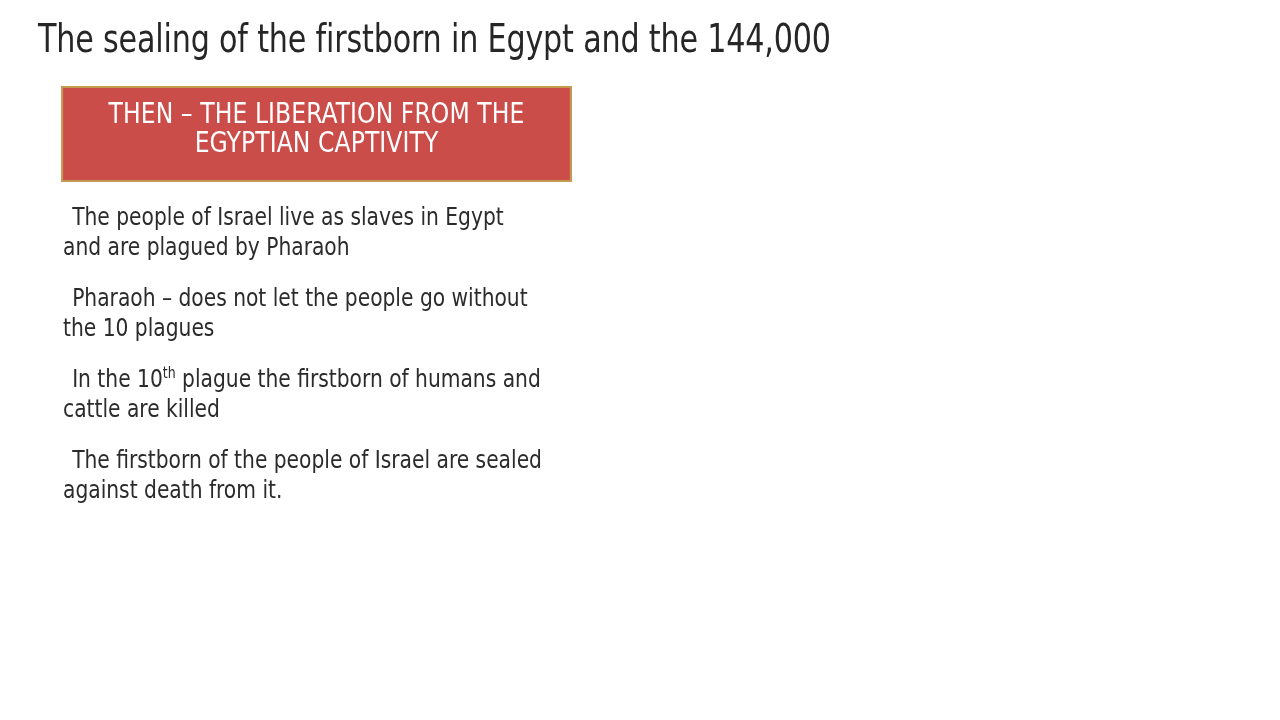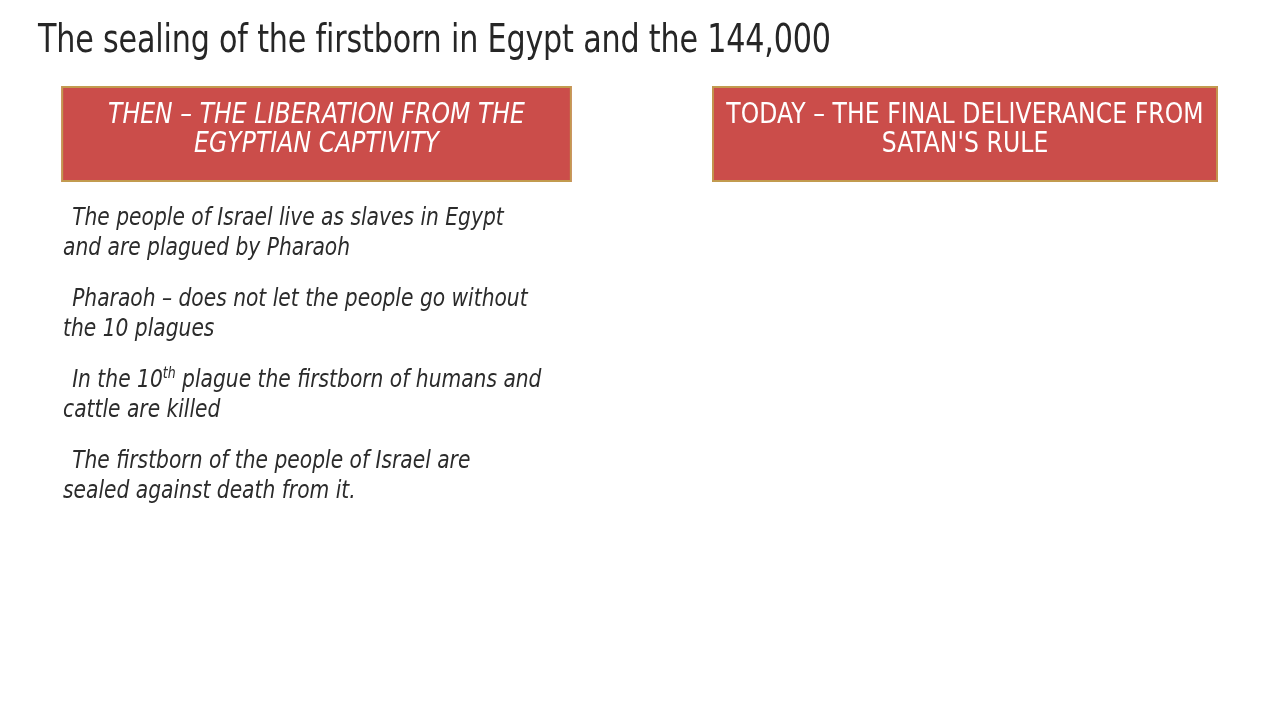--- a/index.html
+++ b/index.html
@@ -36,21 +36,21 @@
     white-space: nowrap;
     transform: scaleX(0.86);
     transform-origin: left top;
   }
 
   
   .column {
     position: absolute;
     top: 86px;
   }
-  .column-left  { left: 33px;  width: 567px; font-style: italic; }
+  .column-left  { left: 33px;  width: 567px; }
   .column-right { left: 684px; width: 562px; }
 
   .col-header {
     box-sizing: border-box;
     background: #cb4d4a;
     border: 2px solid #c29b4f;
     color: #ffffff;
     text-align: center;
     font-family: "DejaVu Sans Condensed", "Liberation Sans Narrow", "Liberation Sans", sans-serif;
     font-size: 29px;
@@ -98,18 +98,14 @@
   <div class="column column-left">
     <div class="col-header">THEN – THE LIBERATION FROM THE EGYPTIAN CAPTIVITY</div>
     <div class="col-body">
       <p class="body-para"><span> The people of Israel live as slaves in Egypt and are plagued by Pharaoh</span></p>
       <p class="body-para"><span> Pharaoh – does not let the people go without the 10 plagues</span></p>
       <p class="body-para"><span> In the 10</span><sup>th</sup><span> plague the firstborn of humans and cattle are killed</span></p>
       <p class="body-para"><span> The firstborn of the people of Israel are sealed against death from it.</span></p>
     </div>
   </div>
 
-  <div class="column column-right">
-    <div class="col-header">TODAY – THE FINAL DELIVERANCE FROM SATAN'S RULE</div>
-    <div class="col-body"></div>
-  </div>
 
 </div>
 
 </body></html>

